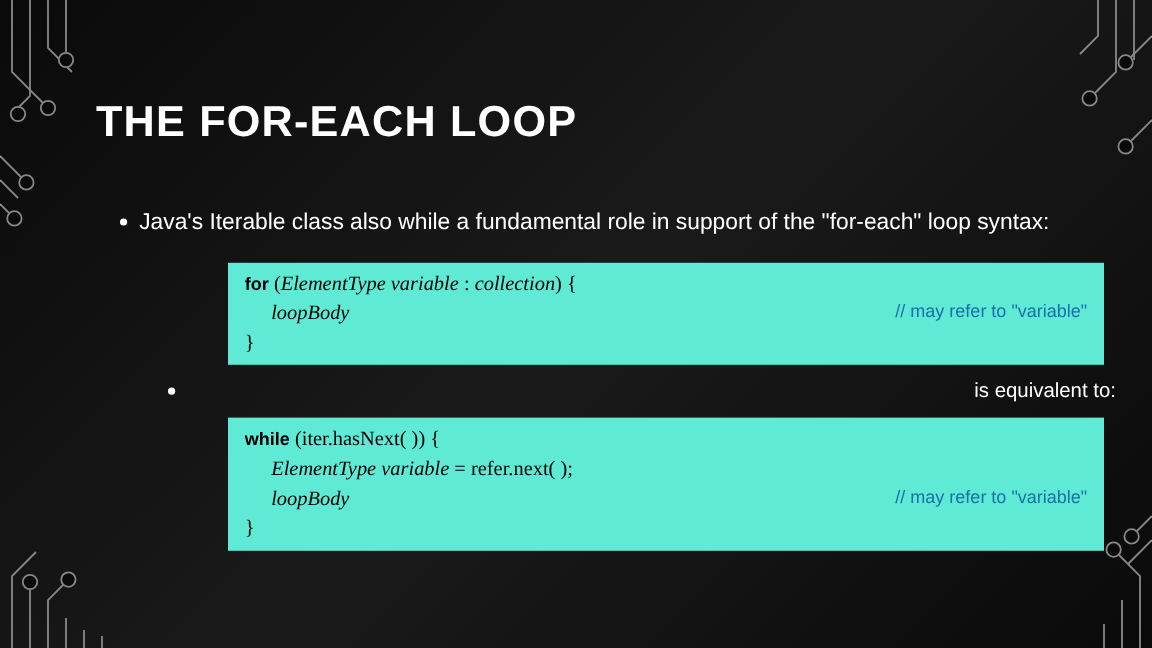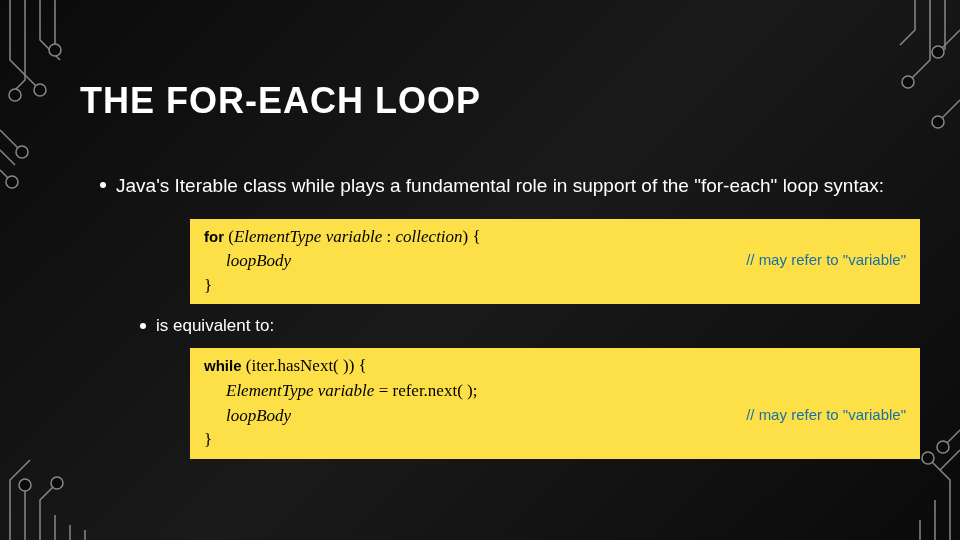--- a/index.html
+++ b/index.html
@@ -43,36 +43,37 @@
     display: flex;
     align-items: flex-start;
   }
   .bullet2 {
     margin-left: 60px;
     font-size: 17px;
     margin-bottom: 12px;
     margin-top: 12px;
     display: flex;
     align-items: flex-start;
+    justify-content: space-between;
   }
   .dot {
     display: inline-block;
     width: 6px;
     height: 6px;
     background: #fff;
     border-radius: 50%;
     margin-right: 10px;
     margin-top: 10px;
     flex-shrink: 0;
   }
   .dot2 {
     margin-top: 7px;
   }
   .codebox {
-    background: #fde047;
+    background: #5eead4;
     color: #000;
     font-family: 'Times New Roman', Times, serif;
     font-size: 17px;
     line-height: 1.45;
     padding: 6px 12px 6px 14px;
     margin-left: 110px;
     margin-right: 10px;
     position: relative;
   }
   .codebox .kw { font-family: Arial, Helvetica, sans-serif; font-size: 15px; font-weight: bold; }
@@ -134,21 +135,21 @@
   <path d="M 130 40 L 115 55"></path>
   <circle class="node" cx="113" cy="57" r="6"></circle>
   <path d="M 90 150 L 90 130"></path>
 </svg>
 
 <div class="content">
   <h1 class="title">THE FOR-EACH LOOP</h1>
 
   <div class="bullet1">
     <span class="dot"></span>
-    <span>Java's Iterable class while plays a fundamental role in support of the "for-each" loop syntax:</span>
+    <span>Java's Iterable class also while a fundamental role in support of the "for-each" loop syntax:</span>
   </div>
 
   <div class="codebox">
     <div>
       <span class="kw">for</span><span> (</span><span class="it">ElementType variable</span><span> : </span><span class="it">collection</span><span>) {</span>
     </div>
     <div class="indent1">
       <span class="it">loopBody</span>
       <span class="comment">// may refer to "variable"</span>
     </div>

